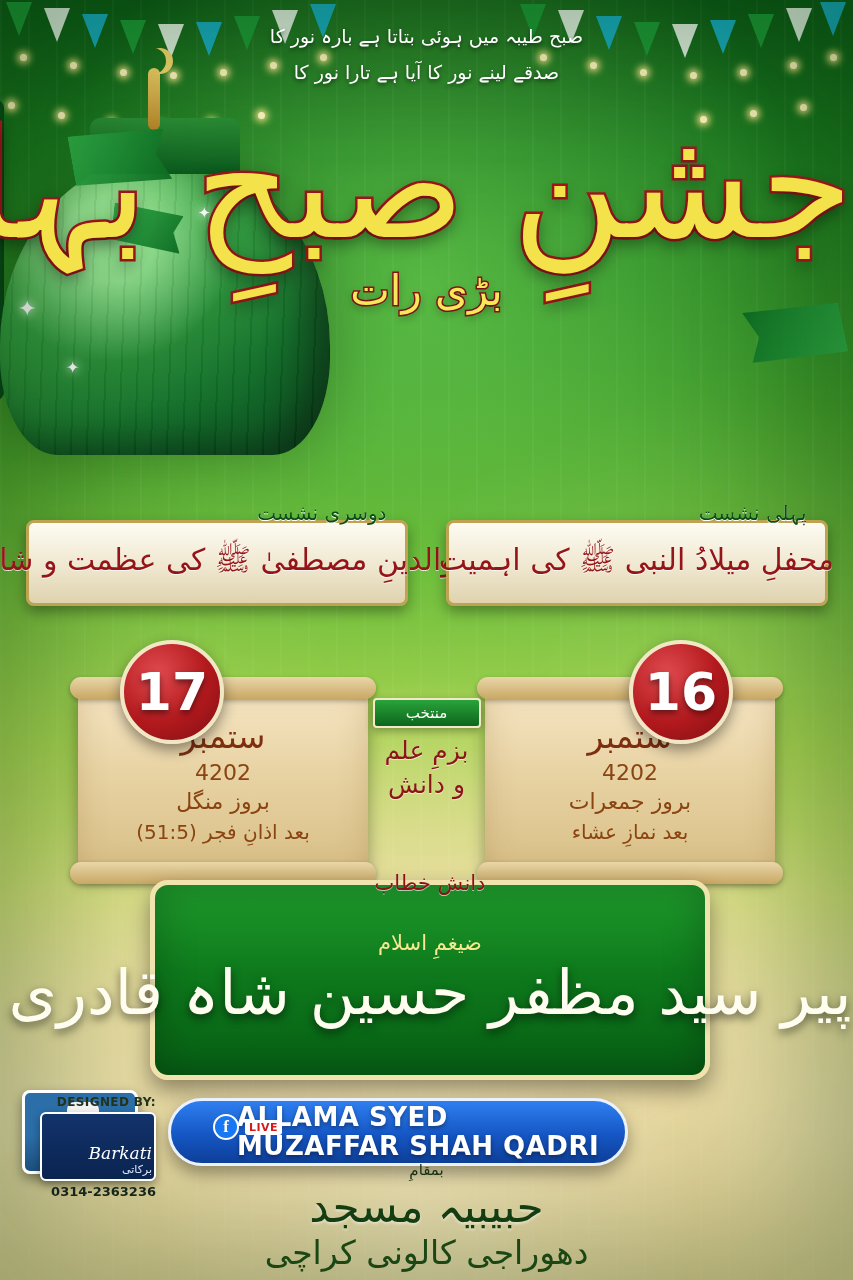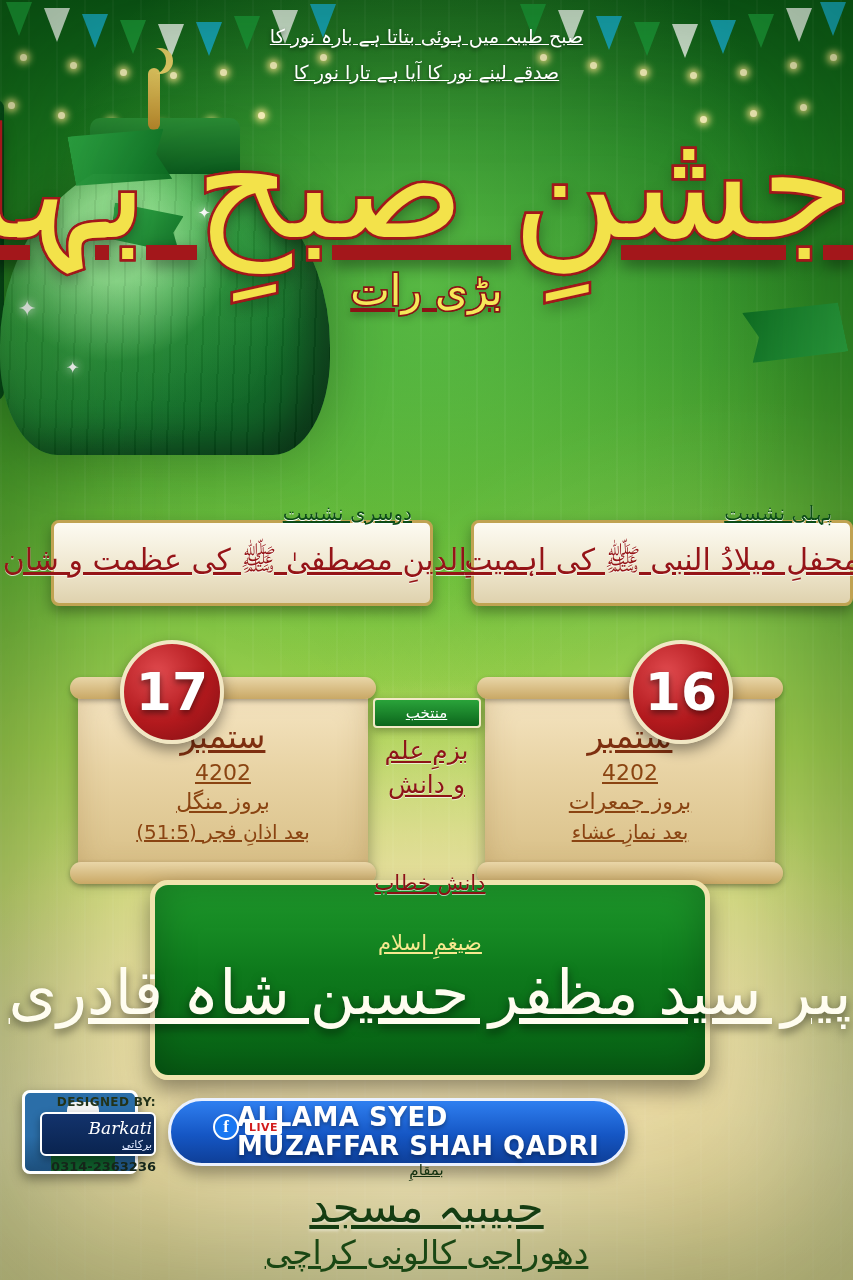--- a/index.html
+++ b/index.html
@@ -108,21 +108,20 @@
   .sparkle {
     position: absolute; color: #ffffff; font-size: 22px; line-height: 1;
     text-shadow: 0 0 10px #fff, 0 0 18px #cfffb0;
   }
 
   
   .urdu {
     direction: rtl; unicode-bidi: bidi-override;
     font-family: "DejaVu Sans", sans-serif;
     white-space: nowrap;
-    text-decoration: underline;
   }
 
   .top-couplet {
     position: absolute; top: 18px; left: 0; width: 853px;
     text-align: center; color: #ffffff;
     text-shadow: 0 2px 4px rgba(0,0,0,0.55);
     z-index: 6;
   }
   .top-couplet div { font-size: 19px; line-height: 1.9; }
 
@@ -144,21 +143,21 @@
     font-size: 42px;
     color: #f6e85a;
     -webkit-text-stroke: 3px #8c1216;
     paint-order: stroke fill;
     text-shadow: 0 3px 8px rgba(0,0,0,0.4);
   }
 
   
   .sessions {
     position: absolute; top: 520px; left: 0; width: 853px;
-    display: flex; justify-content: flex-end; gap: 38px;
+    display: flex; justify-content: center; gap: 38px;
     z-index: 7;
   }
   .session {
     position: relative;
     width: 382px; height: 86px;
     background: linear-gradient(180deg, #fdfbf2 0%, #efe7cf 55%, #dfd2ae 100%);
     border: 3px solid #c0a352;
     border-radius: 8px;
     box-shadow: 0 6px 14px rgba(0,0,0,0.35);
     display: flex; align-items: center; justify-content: center;
@@ -313,21 +312,21 @@
     text-align: right;
   }
   .designer-label { font-size: 12px; font-weight: bold; color: #23331a; letter-spacing: .4px; }
   .designer-card {
     margin-top: 3px;
     background: linear-gradient(180deg, #13336c, #0a2450);
     border: 2px solid #fff; border-radius: 6px;
     padding: 4px 2px 3px 2px;
     box-shadow: 0 4px 9px rgba(0,0,0,0.35);
   }
-  .designer-brand { color: #fff; font-family: "DejaVu Serif", serif; font-style: italic; font-size: 17px; }
+  .designer-brand { color: #fff; font-family: "DejaVu Serif", serif; font-style: italic; font-size: 17px; margin-top: 25px; }
   .designer-urdu { color: #dfe8ff; font-size: 11px; }
   .designer-phone {
     margin-top: 3px; font-size: 13px; font-weight: bold; color: #15251a;
   }
 
   
   .footer {
     position: absolute; left: 0; bottom: 8px; width: 853px; text-align: center; z-index: 8;
   }
   .footer-emblem {

